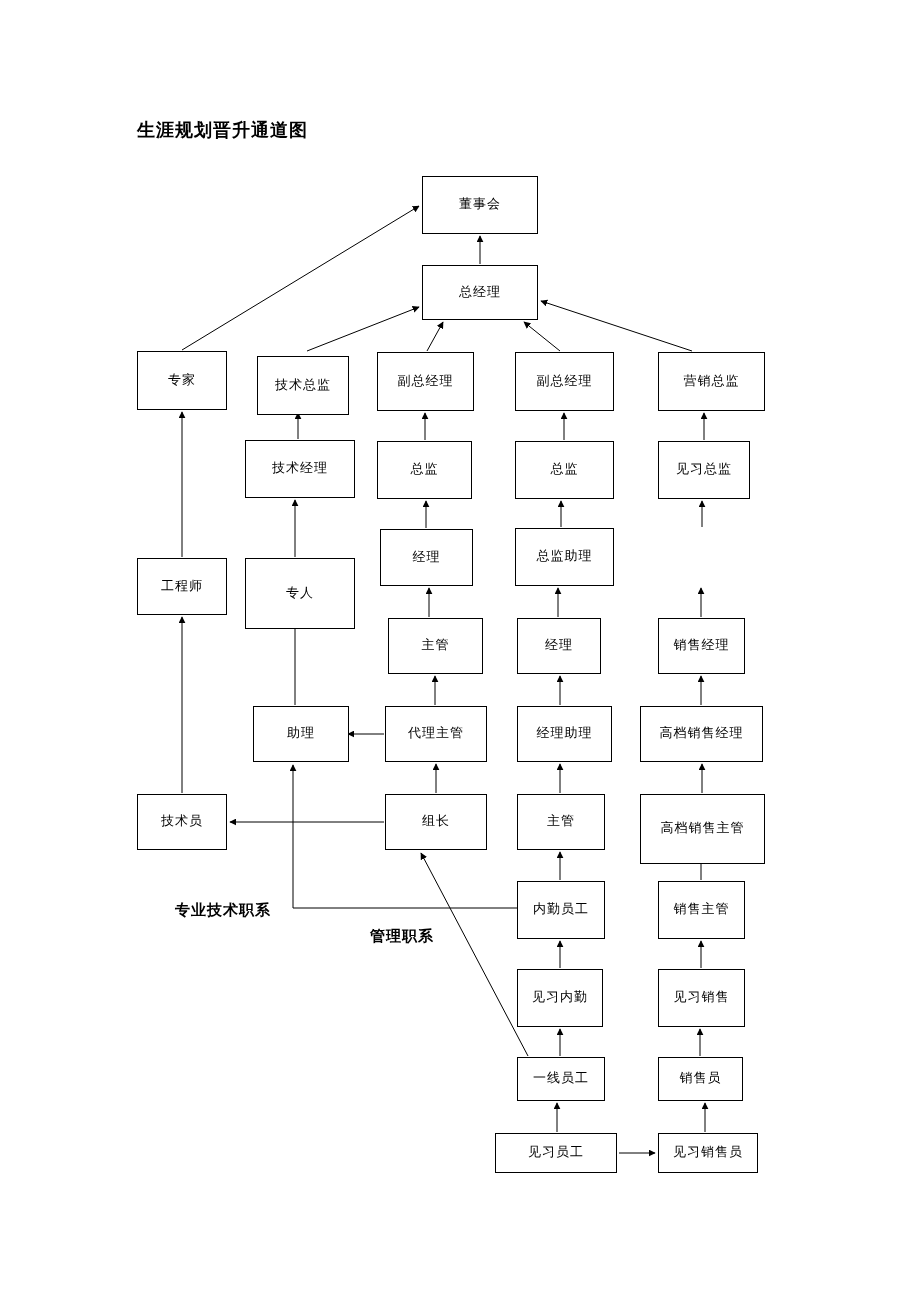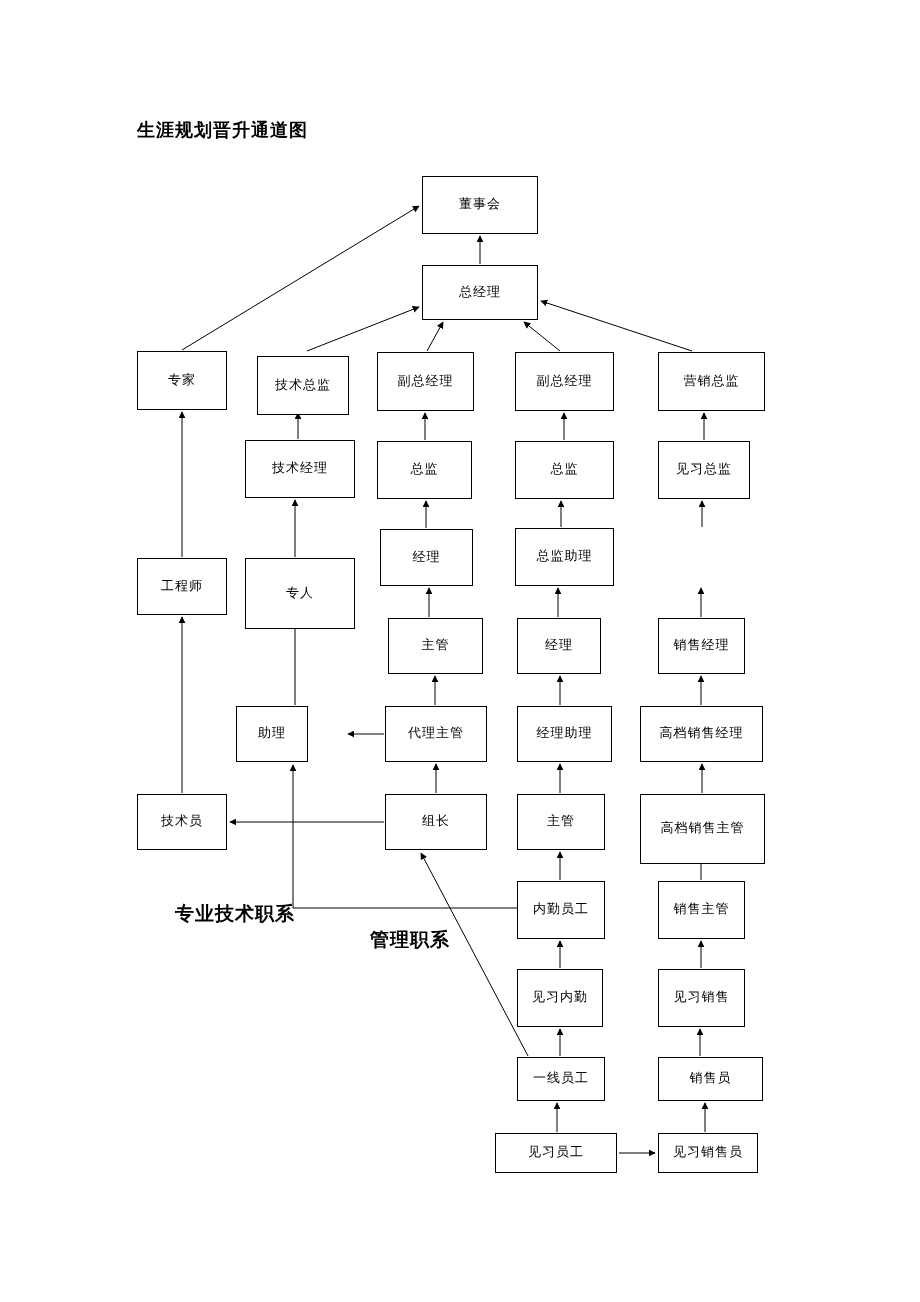--- a/index.html
+++ b/index.html
@@ -2,21 +2,21 @@
 <html><head>
 <meta charset="utf-8">
 <style>
   html,body{margin:0;padding:0;background:#fff;}
   .page{position:relative;width:920px;height:1302px;background:#ffffff;overflow:hidden;
         font-family:Liberation Mono, monospace;color:#000;}
   .doc-title{position:absolute;left:137px;top:118px;font-size:18px;font-weight:bold;letter-spacing:1px;}
   .node{position:absolute;box-sizing:border-box;border:1px solid #000;background:#fff;
         display:flex;align-items:center;justify-content:center;text-align:left;
         font-size:13px;letter-spacing:1px;line-height:1.2;padding:2px;}
-  .track-label{position:absolute;font-size:19px;font-weight:bold;letter-spacing:1px;}
+  .track-label{position:absolute;font-size:15px;font-weight:bold;letter-spacing:1px;}
   .arrow-layer{position:absolute;left:0;top:0;width:920px;height:1302px;pointer-events:none;}
   .arrow-layer line,.arrow-layer polyline{stroke:#000;stroke-width:1;fill:none;}
 </style>
 </head>
 <body>
 
 <div class="page">
 
   <div class="doc-title">生涯规划晋升通道图</div>
 
@@ -78,33 +78,33 @@
   <div class="node" style="left:377px;top:441px;width:95px;height:58px">总监</div>
   <div class="node" style="left:515px;top:441px;width:99px;height:58px">总监</div>
   <div class="node" style="left:658px;top:441px;width:92px;height:58px">见习总监</div>
   <div class="node" style="left:380px;top:529px;width:93px;height:57px">经理</div>
   <div class="node" style="left:515px;top:528px;width:99px;height:58px">总监助理</div>
   <div class="node" style="left:137px;top:558px;width:90px;height:57px">工程师</div>
   <div class="node" style="left:245px;top:558px;width:110px;height:71px">专人</div>
   <div class="node" style="left:388px;top:618px;width:95px;height:56px">主管</div>
   <div class="node" style="left:517px;top:618px;width:84px;height:56px">经理</div>
   <div class="node" style="left:658px;top:618px;width:87px;height:56px">销售经理</div>
-  <div class="node" style="left:236px;top:706px;width:72px;height:56px">助理</div>
+  <div class="node" style="left:253px;top:706px;width:96px;height:56px">助理</div>
   <div class="node" style="left:385px;top:706px;width:102px;height:56px">代理主管</div>
   <div class="node" style="left:517px;top:706px;width:95px;height:56px">经理助理</div>
   <div class="node" style="left:640px;top:706px;width:123px;height:56px">高档销售经理</div>
   <div class="node" style="left:137px;top:794px;width:90px;height:56px">技术员</div>
   <div class="node" style="left:385px;top:794px;width:102px;height:56px">组长</div>
   <div class="node" style="left:517px;top:794px;width:88px;height:56px">主管</div>
   <div class="node" style="left:640px;top:794px;width:125px;height:70px">高档销售主管</div>
   <div class="node" style="left:517px;top:881px;width:88px;height:58px">内勤员工</div>
   <div class="node" style="left:658px;top:881px;width:87px;height:58px">销售主管</div>
   <div class="node" style="left:517px;top:969px;width:86px;height:58px">见习内勤</div>
   <div class="node" style="left:658px;top:969px;width:87px;height:58px">见习销售</div>
   <div class="node" style="left:517px;top:1057px;width:88px;height:44px">一线员工</div>
-  <div class="node" style="left:658px;top:1057px;width:105px;height:44px">销售员</div>
+  <div class="node" style="left:658px;top:1057px;width:85px;height:44px">销售员</div>
   <div class="node" style="left:495px;top:1133px;width:122px;height:40px">见习员工</div>
   <div class="node" style="left:658px;top:1133px;width:100px;height:40px">见习销售员</div>
 
   <div class="track-label" style="left:175px;top:901px">专业技术职系</div>
   <div class="track-label" style="left:370px;top:927px">管理职系</div>
 
 </div>
 
 </body></html>

